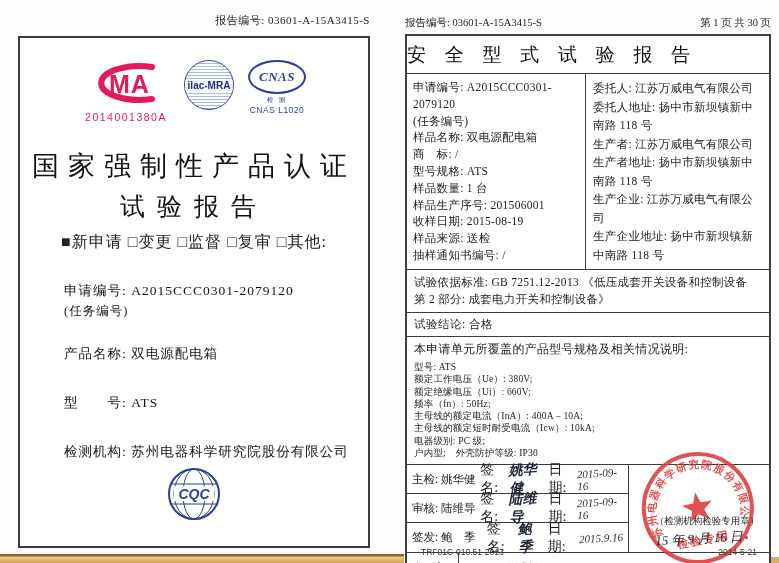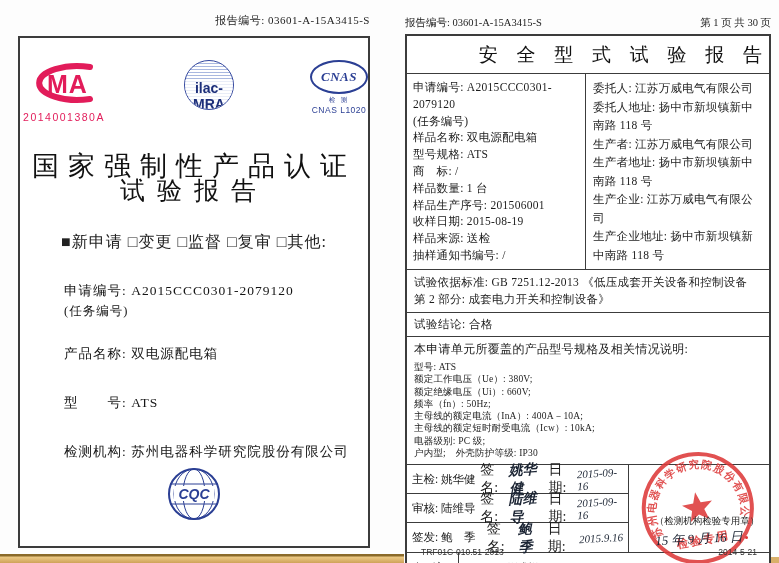--- a/index.html
+++ b/index.html
@@ -5,53 +5,53 @@
   * { margin:0; padding:0; box-sizing:border-box; }
   html,body { background:#ffffff; }
   .screen {
     position:relative; width:779px; height:563px; background:#fdfdfd;
     font-family:"Liberation Serif","DejaVu Serif",serif; color:#1c1c1c; overflow:hidden;
   }
 
   
   .lp-report-no { position:absolute; top:13px; left:18px; width:352px; text-align:right; font-size:11px; letter-spacing:.5px; color:#222; }
   .left-page { position:absolute; left:18px; top:36px; width:352px; height:512px; border:2px solid #3c3c3c; background:#fff; }
-  .logos { position:absolute; top:22px; left:0; width:100%; display:flex; justify-content:space-between; align-items:flex-start; gap:14px; }
+  .logos { position:absolute; top:22px; left:0; width:100%; display:flex; justify-content:center; align-items:flex-start; gap:14px; }
   .cma-wrap { text-align:center; }
   .cma-number { color:#e21c5a; font-size:10.5px; letter-spacing:1.5px; margin-top:1px; font-family:"Liberation Sans",sans-serif; }
   .ilac {
     width:50px; height:50px; border-radius:50%; border:1px solid #33479e; position:relative; overflow:hidden;
     background:repeating-linear-gradient(#ffffff 0 2px, #a9b8e0 2px 3px);
   }
-  .ilac-label { position:absolute; top:19px; left:0; width:100%; text-align:center; font-size:14px; font-weight:bold; color:#1d2f7a; background:rgba(255,255,255,.75); font-family:"Liberation Sans",sans-serif; }
+  .ilac-label { position:absolute; top:19px; left:0; width:100%; text-align:center; font-size:10px; font-weight:bold; color:#1d2f7a; background:rgba(255,255,255,.75); font-family:"Liberation Sans",sans-serif; }
   .cnas-wrap { text-align:center; }
   .cnas-oval { width:58px; height:34px; border:2px solid #2b3f94; border-radius:50%; display:flex; align-items:center; justify-content:center; }
   .cnas-label { color:#2b3f94; font-weight:bold; font-style:italic; font-size:13px; letter-spacing:.5px; }
   .cnas-sub { color:#2b3f94; font-size:6.5px; margin-top:2px; letter-spacing:2px; }
   .cnas-number { color:#2b3f94; font-size:8.5px; letter-spacing:.5px; font-family:"Liberation Sans",sans-serif; }
   .lp-title1 { position:absolute; top:110px; width:100%; text-align:center; font-size:27px; letter-spacing:9px; color:#111; }
-  .lp-title2 { position:absolute; top:136px; width:100%; text-align:center; font-size:25px; letter-spacing:12px; color:#111; }
+  .lp-title2 { position:absolute; top:152px; width:100%; text-align:center; font-size:25px; letter-spacing:12px; color:#111; }
   .lp-apptype { position:absolute; top:194px; width:100%; text-align:center; font-size:16px; letter-spacing:1px; color:#222; }
   .lp-fields { position:absolute; top:244px; left:44px; right:14px; font-size:13.5px; color:#151515; letter-spacing:1px; }
   .lp-task { font-size:12.5px; margin-top:3px; }
   .lp-product { margin-top:25px; }
   .lp-model { margin-top:31px; }
   .lp-agency { margin-top:31px; }
   .cqc-wrap { position:absolute; top:428px; width:100%; display:flex; justify-content:center; }
 
   
   .gold-left { position:absolute; left:0; top:554px; width:404px; height:9px;
     background:linear-gradient(#8a6a2a 0 2px, #ecc985 3px, #cfa259 100%); }
   .gold-right { position:absolute; left:765px; top:557px; width:14px; height:6px; background:#d9b06a; }
 
   
   .right-page { position:absolute; left:405px; top:0; width:366px; height:563px; font-size:11.5px; }
   .rp-header { position:absolute; top:16px; left:0; width:100%; display:flex; justify-content:space-between; font-size:10.5px; color:#222; }
   .rp-table { position:absolute; top:34px; left:0; width:366px; border:2px solid #3c3c3c; background:#fff; }
-  .t-title { height:38px; line-height:38px; text-align:right; font-size:19px; letter-spacing:7px; border-bottom:1.5px solid #3c3c3c; color:#111; }
+  .t-title { height:38px; line-height:38px; text-align:left; font-size:19px; letter-spacing:7px; border-bottom:1.5px solid #3c3c3c; color:#111; }
   .t-info { display:flex; border-bottom:1.5px solid #3c3c3c; }
   .t-info-left { width:179px; border-right:1.5px solid #3c3c3c; padding:5px 6px; }
   .t-info-left div { line-height:16.8px; letter-spacing:.3px; }
   .t-info-right { flex:1; padding:5px 7px; }
   .t-info-right div { line-height:18.5px; letter-spacing:.3px; }
   .t-standard { border-bottom:1.5px solid #3c3c3c; padding:4px 7px; line-height:17px; letter-spacing:.3px; }
   .t-conclusion { border-bottom:1.5px solid #3c3c3c; padding:4px 7px; letter-spacing:.5px; }
   .t-coverage { border-bottom:1.5px solid #3c3c3c; padding:4px 7px 5px 7px; }
   .cov-title { font-size:12px; margin-bottom:3px; letter-spacing:.3px; }
   .cov-line { font-size:9.5px; line-height:12.3px; letter-spacing:.2px; color:#222; }
@@ -137,22 +137,22 @@
     </div>
 
     <div class="rp-table">
       <div class="t-title">安 全 型 式 试 验 报 告</div>
 
       <div class="t-info">
         <div class="t-info-left">
           <div>申请编号: A2015CCC0301-2079120</div>
           <div>(任务编号)</div>
           <div>样品名称: 双电源配电箱</div>
+          <div>商　标: /</div>
           <div>型号规格: ATS</div>
-          <div>商　标: /</div>
           <div>样品数量: 1 台</div>
           <div>样品生产序号: 201506001</div>
           <div>收样日期: 2015-08-19</div>
           <div>样品来源: 送检</div>
           <div>抽样通知书编号: /</div>
         </div>
         <div class="t-info-right">
           <div>委托人: 江苏万威电气有限公司</div>
           <div>委托人地址: 扬中市新坝镇新中南路 118 号</div>
           <div>生产者: 江苏万威电气有限公司</div>

